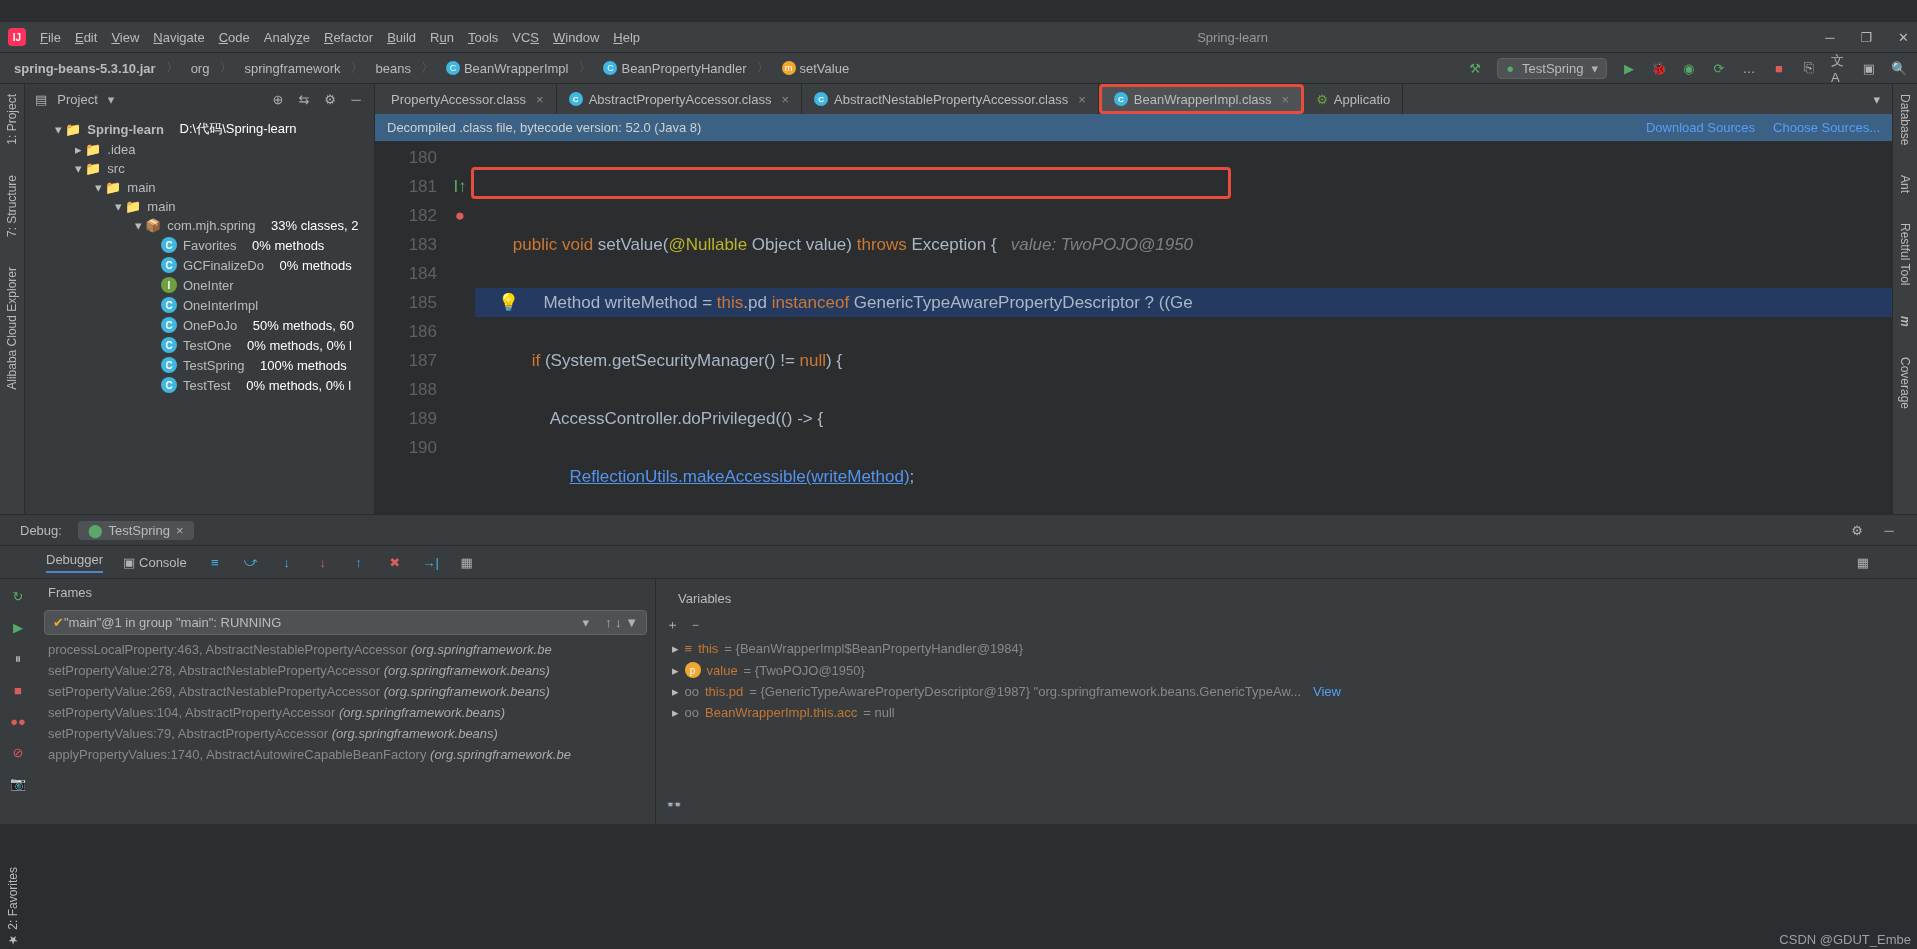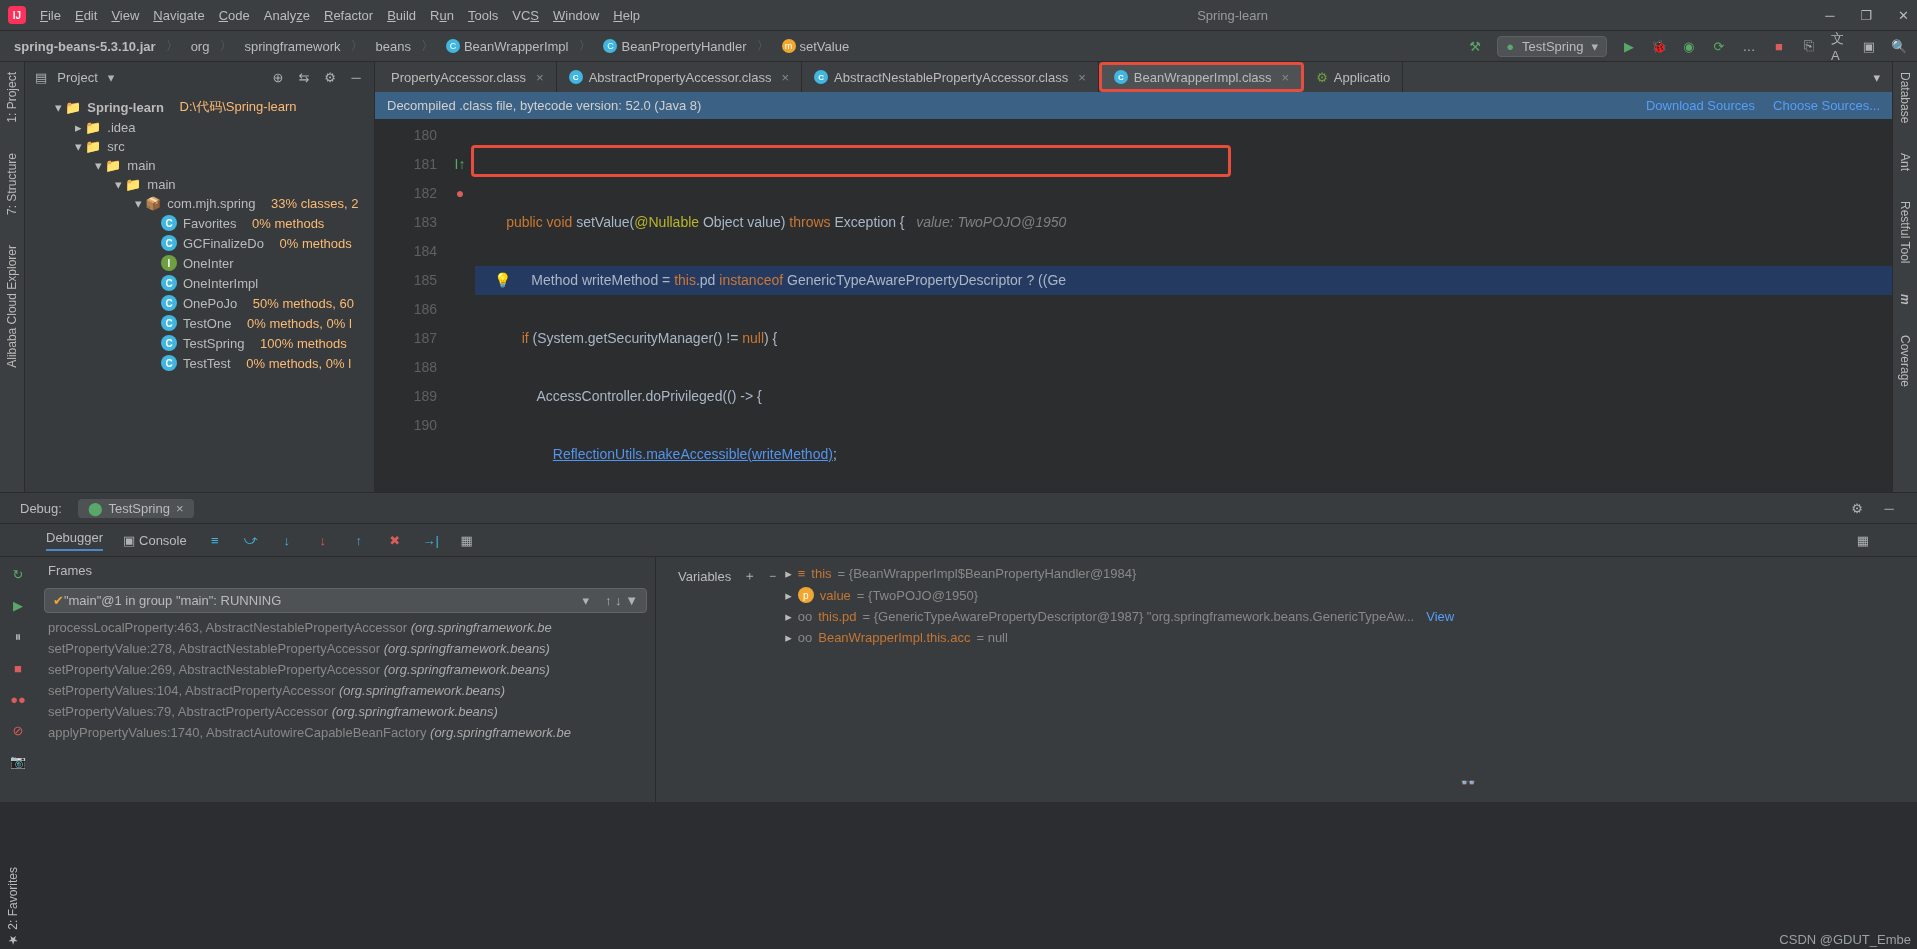--- a/index.html
+++ b/index.html
@@ -1,17 +1,17 @@
 <!DOCTYPE html>
 <html><head>
 <meta charset="utf-8">
 <style>
   * { margin: 0; padding: 0; box-sizing: border-box; font-family: "Segoe UI", sans-serif; }
   body { background: #2b2d30; color: #bbbbbb; width: 1917px; height: 949px; overflow: hidden; font-size: 13px; }
-  .titlebar { height: 30px; background: #3c3f41; display: flex; align-items: center; padding: 0 8px; gap: 14px; }
+  .titlebar { height: 30px; background: #3c3f41; display: flex; align-items: center; padding: 0 8px; gap: 14px; margin-top: 22px; }
   .app-icon { width: 18px; height: 18px; background: #fe315d; border-radius: 4px; display:flex;align-items:center;justify-content:center;font-size:10px;color:#fff;font-weight:bold; }
   .menu-item { color: #bbbbbb; cursor: pointer; }
   .menu-item u { text-decoration: underline; }
   .title-center { flex: 1; text-align: center; color: #999; }
   .win-controls { display: flex; gap: 26px; color: #bbbbbb; }
   .win-btn { cursor: pointer; }
 
   .navbar { height: 32px; background: #3c3f41; display: flex; align-items: center; padding: 0 10px; gap: 4px; border-top:1px solid #2b2b2b; border-bottom:1px solid #2b2b2b; }
   .crumb { color: #bbbbbb; padding: 0 4px; display:flex; align-items:center; gap:4px; }
   .crumb .sep { color: #666; margin-left:6px; }
@@ -38,35 +38,35 @@
   .panel-header .spacer { flex:1; }
   .tree { padding:4px 0; overflow:hidden; font-size:13px; }
   .tree-row { display:flex; align-items:center; gap:6px; padding:2px 4px 2px 30px; white-space:nowrap; }
   .tree-row.indent1 { padding-left:50px; }
   .tree-row.indent2 { padding-left:70px; }
   .tree-row.indent3 { padding-left:90px; }
   .tree-row.indent4 { padding-left:110px; }
   .tree-row.indent5 { padding-left:136px; }
   .folder { color:#878787; }
   .folder-blue { color:#5394ec; }
-  .muted { color:#fdba74; }
+  .muted { color:#ffffff; }
   .class-icon { width:16px;height:16px;border-radius:50%;background:#40b6e0;color:#fff;display:inline-flex;align-items:center;justify-content:center;font-size:10px;font-weight:bold; }
   .iface-icon { width:16px;height:16px;border-radius:50%;background:#6e9f41;color:#fff;display:inline-flex;align-items:center;justify-content:center;font-size:10px;font-weight:bold; }
 
   .editor-area { flex:1; display:flex; flex-direction:column; background: rgba(43,45,48,0.9); }
   .tabs-row { height:30px; display:flex; align-items:center; background:#3c3f41; padding:0 4px; gap:0; }
   .tab { padding:4px 12px; display:flex; align-items:center; gap:6px; color:#bbbbbb; cursor:pointer; border-right:1px solid #2b2b2b; height:100%; }
   .tab .clsic { width:14px;height:14px;border-radius:50%;background:#40b6e0; display:inline-flex;align-items:center;justify-content:center;font-size:8px;color:#fff;font-weight:bold; }
   .tab .close { color:#888; margin-left:4px; }
   .tab.highlight { border:3px solid #e74c3c; border-radius:4px; background:#4e5254;}
   .banner { background:#3b6185; color:#d0d0d0; padding:6px 12px; display:flex; align-items:center; }
   .banner .links { margin-left:auto; display:flex; gap:18px; }
   .banner a { color:#589df6; cursor:pointer; }
 
-  .code-area { flex:1; display:flex; font-family: "JetBrains Mono", Consolas, monospace; font-size:14px; line-height:29px; overflow:hidden; position:relative; }
+  .code-area { flex:1; display:flex; font-family: "JetBrains Mono", Consolas, monospace; font-size:17px; line-height:29px; overflow:hidden; position:relative; }
   .gutter { width:70px; text-align:right; color:#606060; padding-right:8px; padding-top:2px; }
   .gutter div { height:29px; }
   .code-lines { flex:1; padding-top:2px; white-space:pre; color:#a9b7c6; }
   .code-lines .row { height:29px; }
   .kw { color:#cc7832; }
   .ann { color:#bbb529; }
   .cmt { color:#808080; font-style:italic;margin-top:33px; }
   .link { color:#5394ec; text-decoration: underline; }
   .hl-row { background: rgba(33,66,131,0.6); }
   .highlight-box { border:3px solid #e74c3c; border-radius:4px; position:absolute; }
@@ -76,21 +76,21 @@
   .debug-tab { padding:2px 10px; display:flex;align-items:center;gap:6px; background:#4e5254; border-radius:4px; }
   .debug-toolbar { height:34px; display:flex; align-items:center; gap:20px; padding:0 46px; border-top:1px solid #2b2b2b; border-bottom:1px solid #2b2b2b; }
   .debug-body { flex:1; display:flex; }
   .debug-left-icons { width:36px; display:flex; flex-direction:column; align-items:center; gap:16px; padding-top:10px; }
   .frames-panel { width: 620px; display:flex; flex-direction:column; border-right:1px solid #2b2b2b; }
   .panel-title { padding:6px 12px; color:#bbbbbb; }
   .thread-sel { margin:4px 8px; background:#4e5254; border:1px solid #646464; border-radius:4px; padding:4px 8px; color:#bbbbbb; display:flex; align-items:center; }
   .frame-row { padding:3px 12px; color:#888; font-size:13px; white-space:nowrap; overflow:hidden; text-overflow:ellipsis; }
   .frame-row.sel { background:#2f65ca; color:#fff; }
   .frame-row .pkg { font-style:italic; color:#aaa; }
-  .vars-panel { flex:1; display:flex; flex-direction:row; padding:6px 10px; font-size:13px; }
+  .vars-panel { flex:1; display:flex; flex-direction:column; padding:6px 10px; font-size:13px; }
   .var-row { padding:3px 6px; color:#bbbbbb; display:flex; align-items:center; gap:6px; }
   .var-name { color:#c57633; }
   .var-val { color:#888; }
 
   .statusbar { position:absolute; bottom:2px; right:6px; color:#9aa0a6; font-size:13px; }
   .fav-strip { position:absolute; left:0; bottom:2px; width:25px; display:flex; flex-direction:column; align-items:center; gap:14px; }
 </style>
 </head>
 <body>
 

